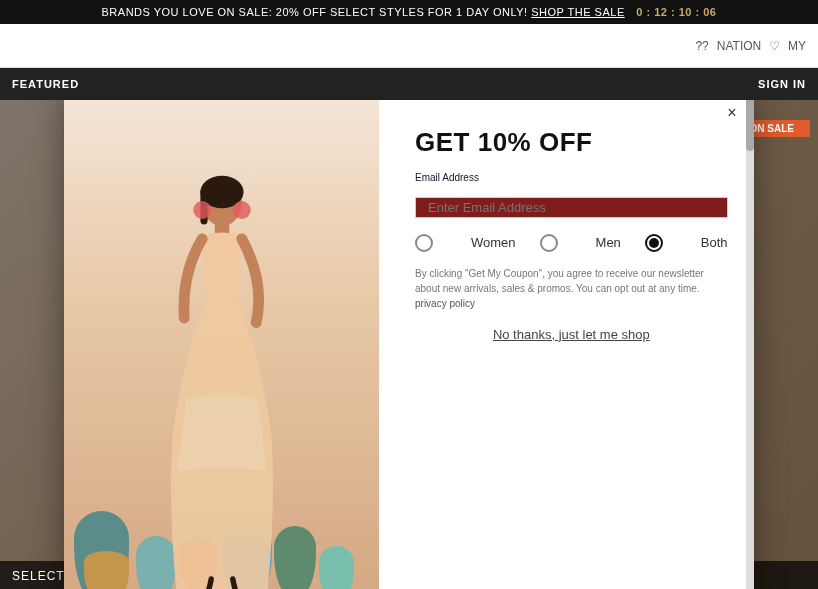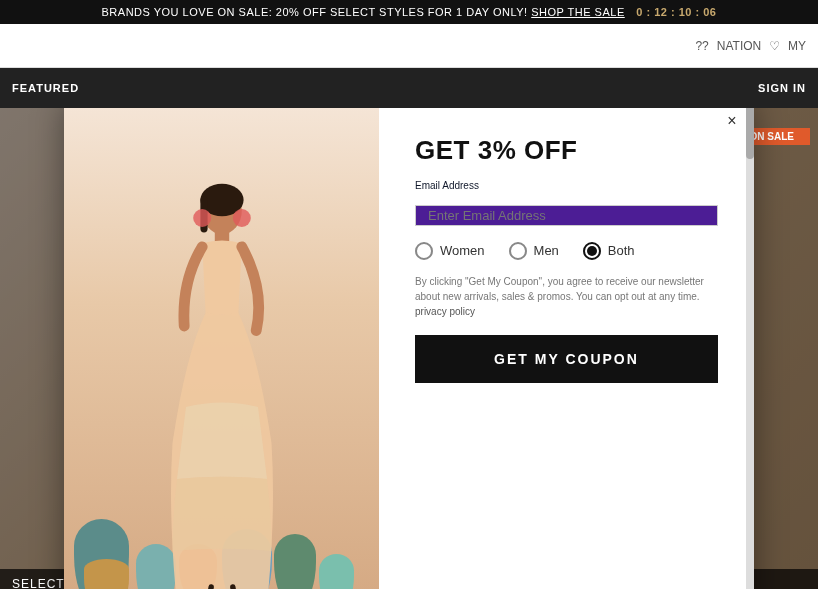--- a/index.html
+++ b/index.html
@@ -45,21 +45,21 @@
       margin-left: auto;
       display: flex;
       align-items: center;
       gap: 8px;
       font-size: 12px;
       color: #555;
     }
 
     .nav-tabs {
       background: #222;
-      height: 40px;
+      height: 32px;
       display: flex;
       align-items: center;
       padding: 0 12px;
       gap: 20px;
     }
 
     .nav-tabs span {
       color: #fff;
       font-size: 11px;
       font-weight: bold;
@@ -198,21 +198,21 @@
 
     .email-label {
       font-size: 10px;
       color: #0f172a;
       margin-bottom: 14px;
     }
 
     .email-input {
       width: 100%;
       border: 1px solid #ccc;
-      background: #4c1d95;
+      background: #7f1d1d;
       padding: 2px 12px;
       font-size: 13px;
       color: #999;
       margin-bottom: 16px;
       outline: none;
     }
 
     .radio-group {
       display: flex;
       align-items: center;
@@ -246,20 +246,21 @@
       content: '';
       width: 10px;
       height: 10px;
       border-radius: 50%;
       background: #111;
     }
 
     .radio-label {
       font-size: 13px;
       color: #333;
+      margin-left: 31px;
     }
 
     .fine-print {
       font-size: 10px;
       color: #777;
       line-height: 1.5;
       margin-bottom: 16px;
     }
 
     .fine-print a {
@@ -401,21 +402,21 @@
           <circle cx="78" cy="50" r="10" fill="#e05a5a" opacity="0.8"></circle>
           <circle cx="122" cy="50" r="10" fill="#e05a5a" opacity="0.8"></circle>
 
           <path d="M88 460 Q86 472 82 480" stroke="#2a1a0e" stroke-width="6" fill="none" stroke-linecap="round"></path>
           <path d="M112 460 Q114 472 118 480" stroke="#2a1a0e" stroke-width="6" fill="none" stroke-linecap="round"></path>
         </svg>
       </div>
 
       <div class="modal-content">
 
-        <div class="modal-title">GET 3% OFF</div>
+        <div class="modal-title">GET 10% OFF</div>
 
 
         <div class="email-label">Email Address</div>
         <input class="email-input" type="email" placeholder="Enter Email Address" style="">
 
         <div class="radio-group">
           <label class="radio-option">
             <div class="radio-circle"></div>
             <span class="radio-label">Women</span>
           </label>
@@ -428,22 +429,22 @@
             <span class="radio-label">Both</span>
           </label>
         </div>
 
         <div class="fine-print">
           <span>By clicking "Get My Coupon", you agree to receive our newsletter about new arrivals, sales &amp; promos. You can opt out at any time.</span>
           <br>
           <a>privacy policy</a>
         </div>
 
-        <button class="coupon-btn">GET MY COUPON</button>
-
+
+        <div class="no-thanks">No thanks, just let me shop</div>
       </div>
 
       <div class="scrollbar">
         <div class="scrollbar-thumb"></div>
       </div>
     </div>
   </div>
 </div>
 
 </body></html>

